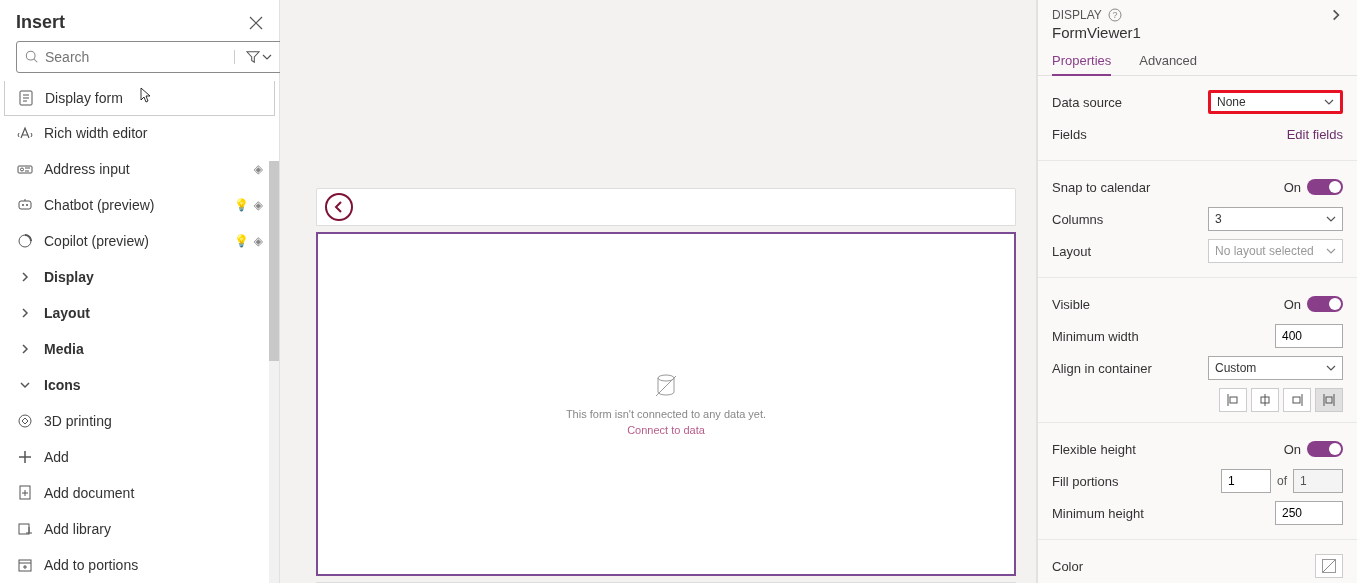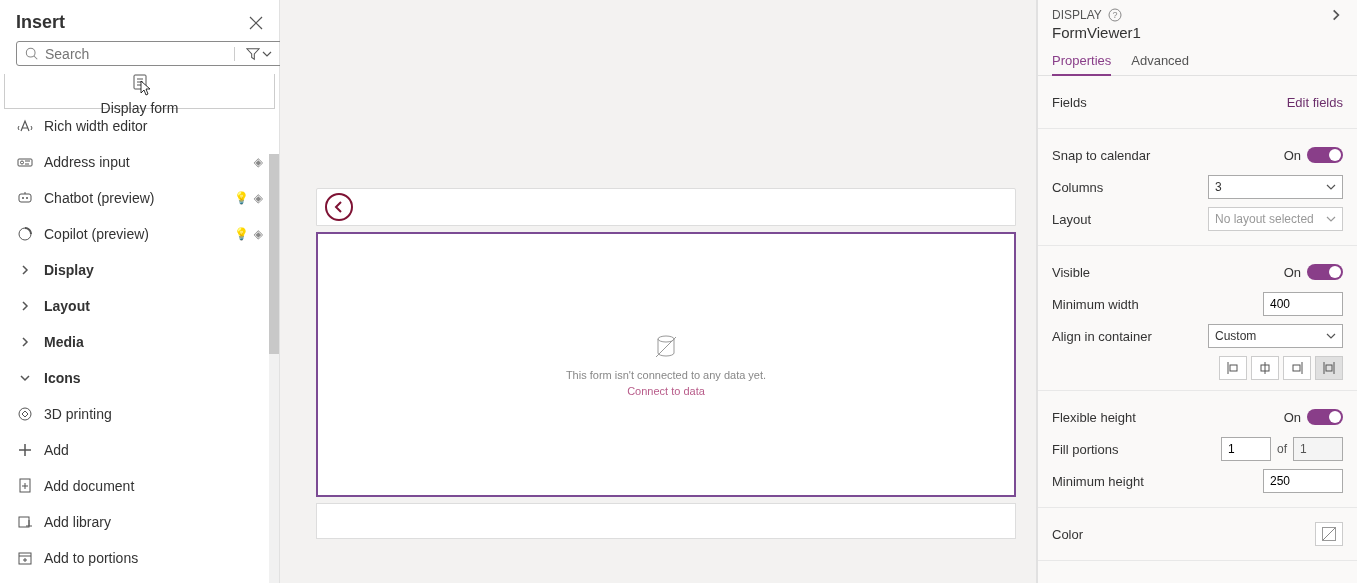--- a/index.html
+++ b/index.html
@@ -4,60 +4,60 @@
 <style>
 * { box-sizing: border-box; margin: 0; padding: 0; font-family: "Segoe UI", Arial, sans-serif; }
 body { display: flex; width: 1357px; height: 583px; overflow: hidden; background: #fcfcfc; color: #333; font-size: 14px; }
 
 
 .left-panel { width: 280px; background: #fff; border-right: 1px solid #e1e1e1; display: flex; flex-direction: column; }
 .lp-header { display: flex; justify-content: space-between; align-items: center; padding: 12px 16px 8px 16px; }
 .lp-header h2 { font-weight: 600; font-size: 18px; }
 .lp-close { cursor: pointer; font-size: 16px; color: #555; }
 .lp-toolbar { display: flex; align-items: center; padding: 0 12px 8px 16px; gap: 6px; }
-.search-wrap { flex: 1; display: flex; align-items: center; border: 1px solid #8a8a8a; border-radius: 3px; height: 25px; }
+.search-wrap { flex: 1; display: flex; align-items: center; border: 1px solid #8a8a8a; border-radius: 3px; height: 32px; }
 .search-wrap .s-main { flex: 1; display: flex; align-items: center; padding: 0 8px; gap: 6px; }
 .search-wrap input { border: none; outline: none; flex: 1; font-size: 14px; }
 .search-wrap .s-filter { border-left: 1px solid #ccc; width: 48px; display: flex; align-items: center; justify-content: center; gap: 2px; }
 .lp-more { width: 20px; text-align: center; cursor: pointer; color: #555; font-size: 16px; }
 
 .lp-items { flex: 1; overflow-y: auto; position: relative; }
 .lp-item { display: flex; align-items: center; height: 36px; padding: 0 16px; gap: 10px; cursor: pointer; }
-.lp-item.hovered { background: #fff; border: 1px solid #ccc; margin: -1px 4px; padding: 0 12px; flex-direction: column; }
+.lp-item.hovered { background: #fff; border: 1px solid #ccc; margin: -1px 4px; padding: 0 12px; }
 .lp-item .lp-icon { width: 18px; display: flex; align-items: center; justify-content: center; color: #555; }
 .lp-item .lp-label { flex: 1; color: #333; }
 .lp-item.group .lp-label { font-weight: 600; }
 .lp-badges { display: flex; gap: 4px; color:#888; font-size: 12px; }
 .cursor-icon { position: absolute; left: 130px; top: 6px; pointer-events:none; }
 
 
 .canvas { flex: 1; background: #f3f2f1; display: flex; align-items: center; justify-content: center; position: relative; border-right: 1px solid #e1e1e1; }
 .screen { position: absolute; left: 36px; right: 20px; top: 188px; bottom: 10px; }
 .app-bar { background: #fff; border: 1px solid #ddd; border-radius: 2px 2px 0 0; height: 38px; display: flex; align-items: center; padding: 0 8px; }
 .back-btn { width: 28px; height: 28px; border: 2px solid #7e1234; border-radius: 50%; color: #7e1234; display: flex; align-items: center; justify-content: center; font-size: 14px; }
-.form-box { background: #fff; border: 2px solid #7b4b94; margin-top: 6px; height: 265px; display: flex; flex-direction: column; align-items: center; justify-content: center; color: #888; font-size: 11px; }
+.form-box { background: #fff; border: 2px solid #7b4b94; margin-top: 6px; height: 344px; display: flex; flex-direction: column; align-items: center; justify-content: center; color: #888; font-size: 11px; }
 .form-box svg { margin-bottom: 8px; }
 .form-box a { color: #b85c8a; text-decoration: none; margin-top: 4px; }
 .below-box { background: #fff; border: 1px solid #ddd; margin-top: 6px; height: 36px; }
 
 
 .right-panel { width: 320px; background: #faf9f8; border-left: 1px solid #e1e1e1; display: flex; flex-direction: column; font-size: 13px; }
 .rp-header { display: flex; justify-content: space-between; align-items: center; padding: 8px 14px 2px 14px; color: #555; font-size: 12px; }
 .rp-header .help { display: flex; align-items: center; gap: 6px; }
 .rp-title { padding: 0 14px 6px 14px; font-size: 15px; color: #333; }
-.rp-tabs { display: flex; padding: 0 14px; gap: 20px; border-bottom: 1px solid #e1e1e1; font-size: 13px; }
+.rp-tabs { display: flex; padding: 0 14px; gap: 28px; border-bottom: 1px solid #e1e1e1; font-size: 13px; }
 .rp-tab { padding: 6px 0; color: #555; cursor: pointer; }
 .rp-tab.active { color: #893e89; border-bottom: 2px solid #893e89; margin-bottom: -1px; }
 
 .rp-section { border-bottom: 1px solid #e8e8e8; padding: 10px 14px; }
 .rp-row { display: flex; justify-content: space-between; align-items: center; height: 32px; }
 .rp-row label { color: #333; }
 .rp-select, .rp-input { border: 1px solid #aaa; height: 24px; font-size: 12px; padding: 0 6px; background: #fff; }
 .rp-select { width: 135px; display: flex; align-items: center; justify-content: space-between; cursor:pointer; }
-.rp-input { width: 80px; }
+.rp-input { width: 68px; }
 .rp-input.short { width: 50px; }
 .toggle { display: flex; align-items: center; gap: 6px; justify-content: flex-end; }
 .toggle-pill { width: 36px; height: 16px; border-radius: 8px; background: #893e89; position: relative; }
 .toggle-pill::after { content: ""; position: absolute; right: 2px; top: 2px; width: 12px; height: 12px; background: #fff; border-radius: 50%; }
 .link { color: #6b2e6b; cursor: pointer; }
 .highlight-box { border: 3px solid #e81123; border-radius: 2px; }
 
 .align-btns { display: flex; gap: 4px; justify-content: flex-end; margin-top: 4px; }
 .align-btn { width: 28px; height: 24px; border: 1px solid #ccc; background: #fff; display:flex; align-items:center; justify-content:center; font-size:11px; color:#555; }
 .align-btn.active { background: #e0e0e0; }
@@ -302,20 +302,29 @@
       </svg>
   </div>
   <div class="rp-title">FormViewer1</div>
   <div class="rp-tabs">
     <div class="rp-tab active">Properties</div>
     <div class="rp-tab">Advanced</div>
   </div>
 
   <div class="rp-section">
     <div class="rp-row">
+      <label>Data source</label>
+      <div class="rp-select highlight-box">
+        <span>None</span>
+        <svg width="10" height="10" viewBox="0 0 10 10">
+            <polyline points="1,3 5,7 9,3" fill="none" stroke="#555" stroke-width="1.2"></polyline>
+          </svg>
+      </div>
+    </div>
+    <div class="rp-row">
       <label>Fields</label>
       <span class="link">Edit fields</span>
     </div>
   </div>
 
   <div class="rp-section">
     <div class="rp-row">
       <label>Snap to calendar</label>
       <div class="toggle">
         <span>On</span>

